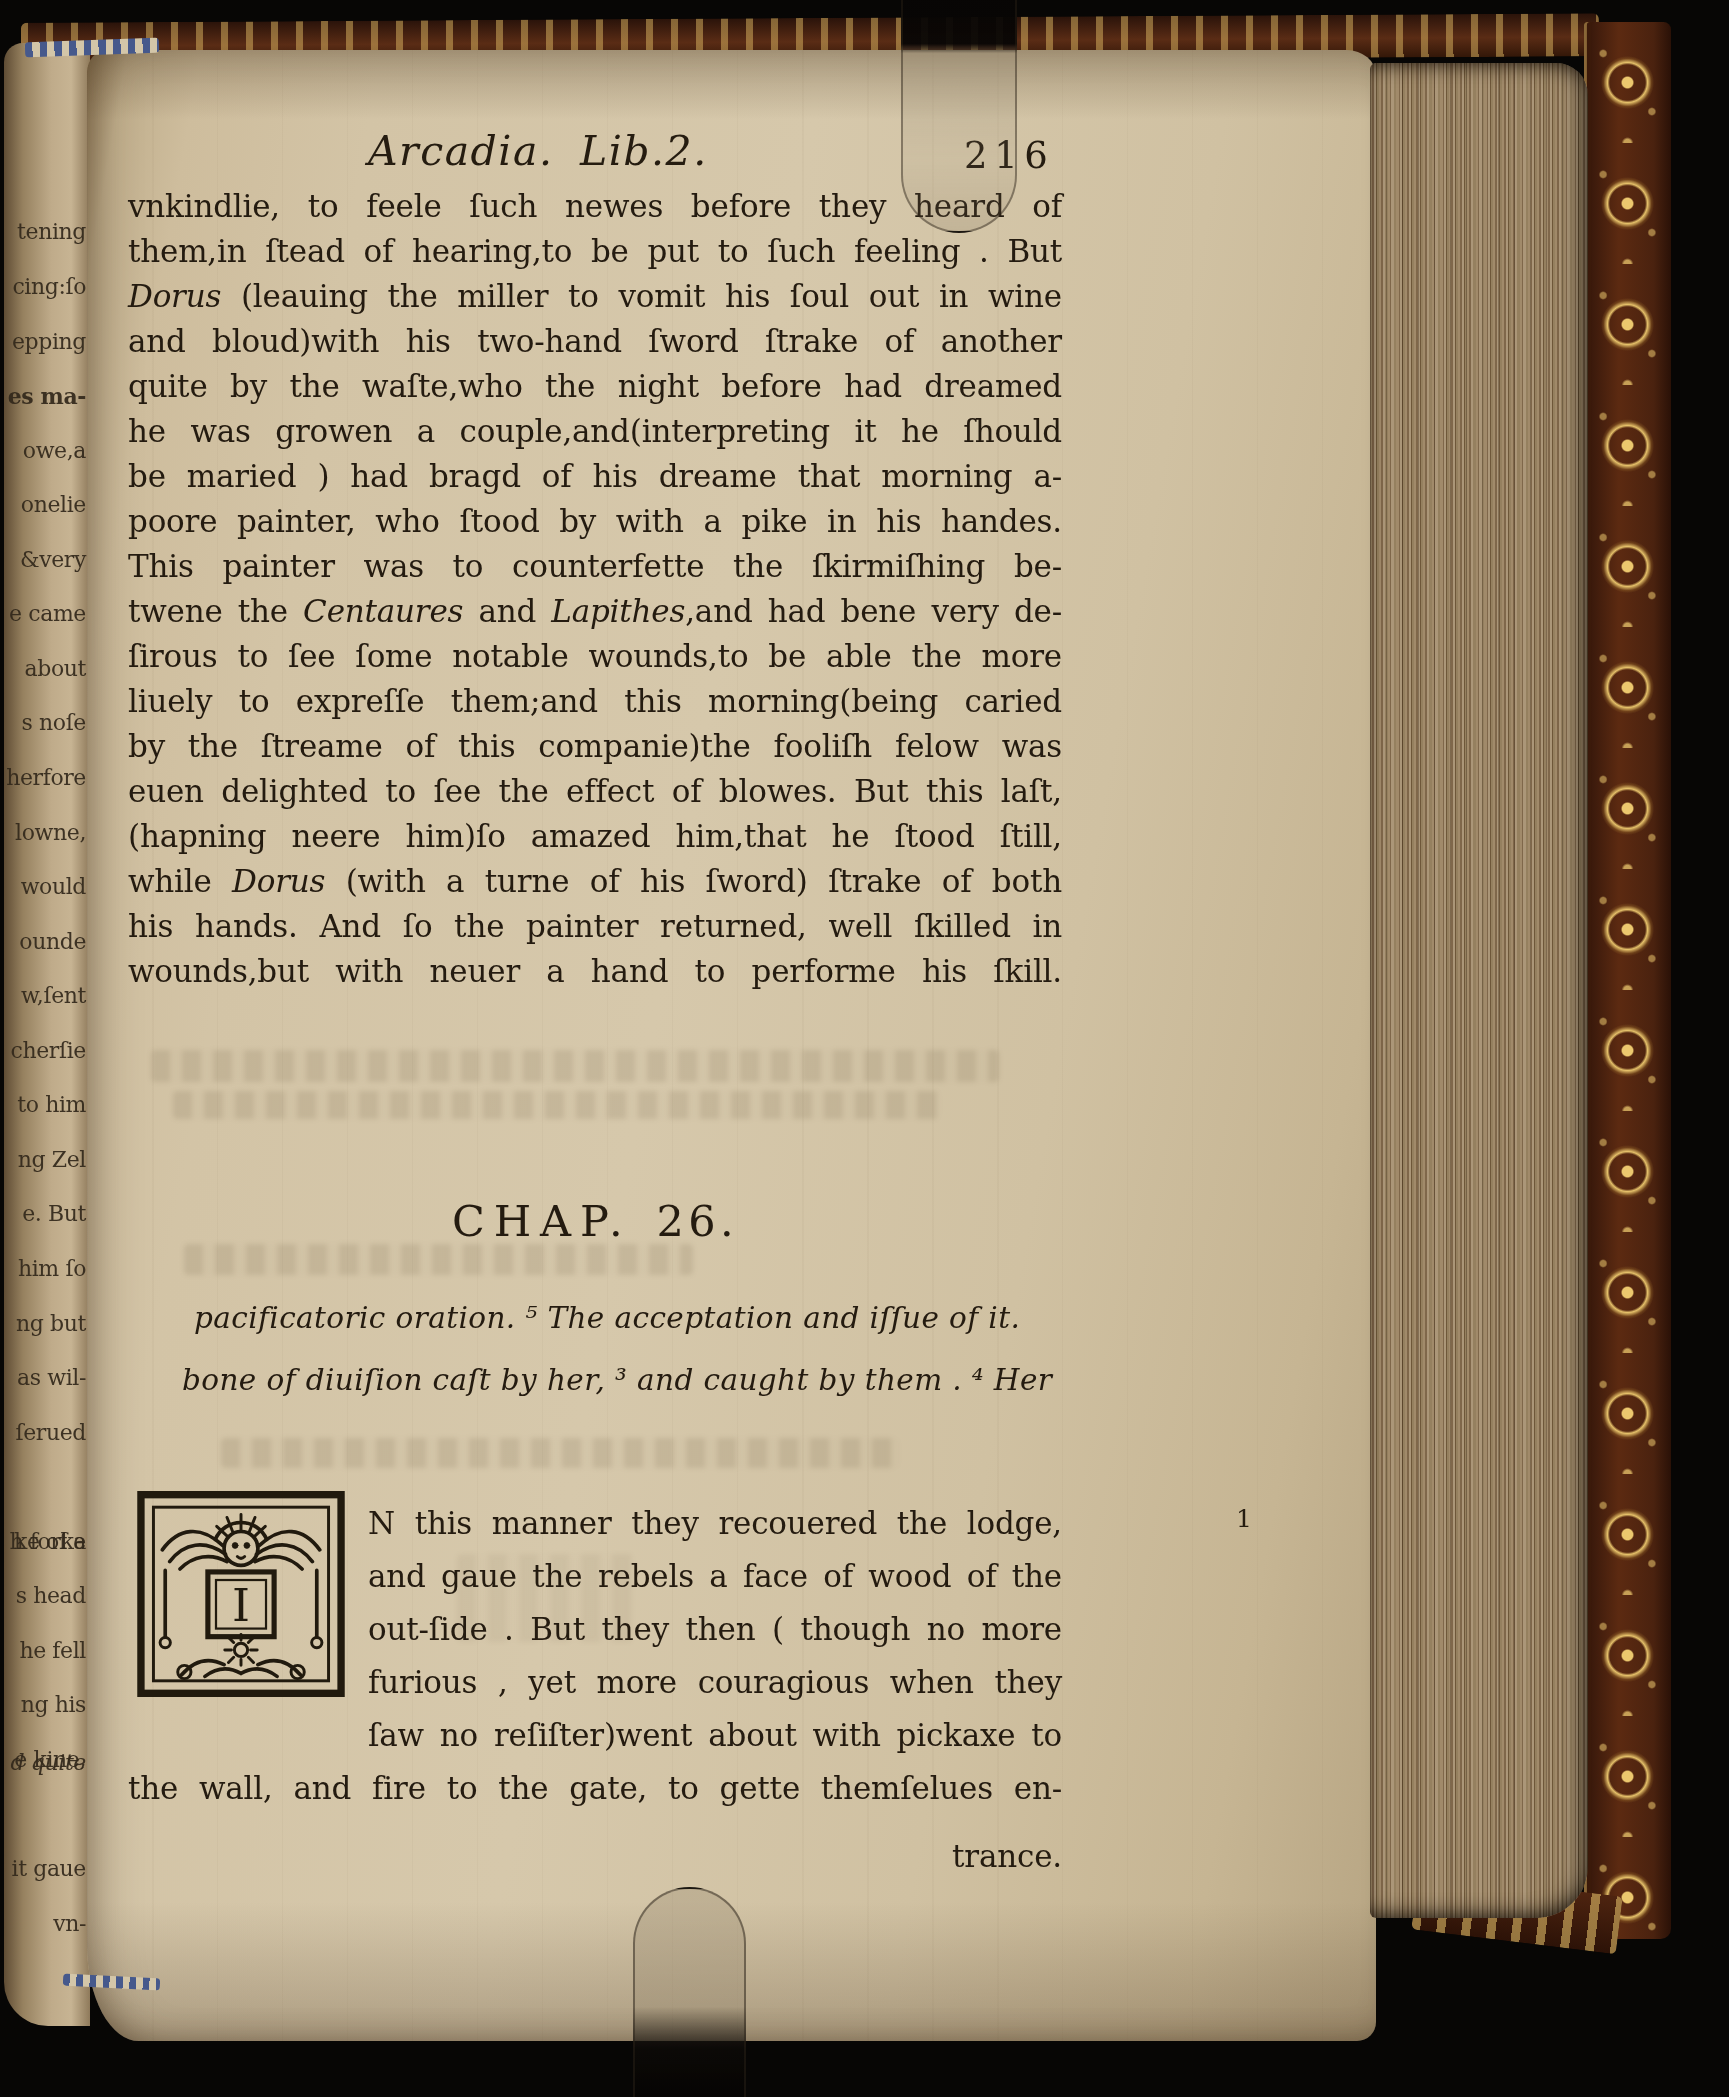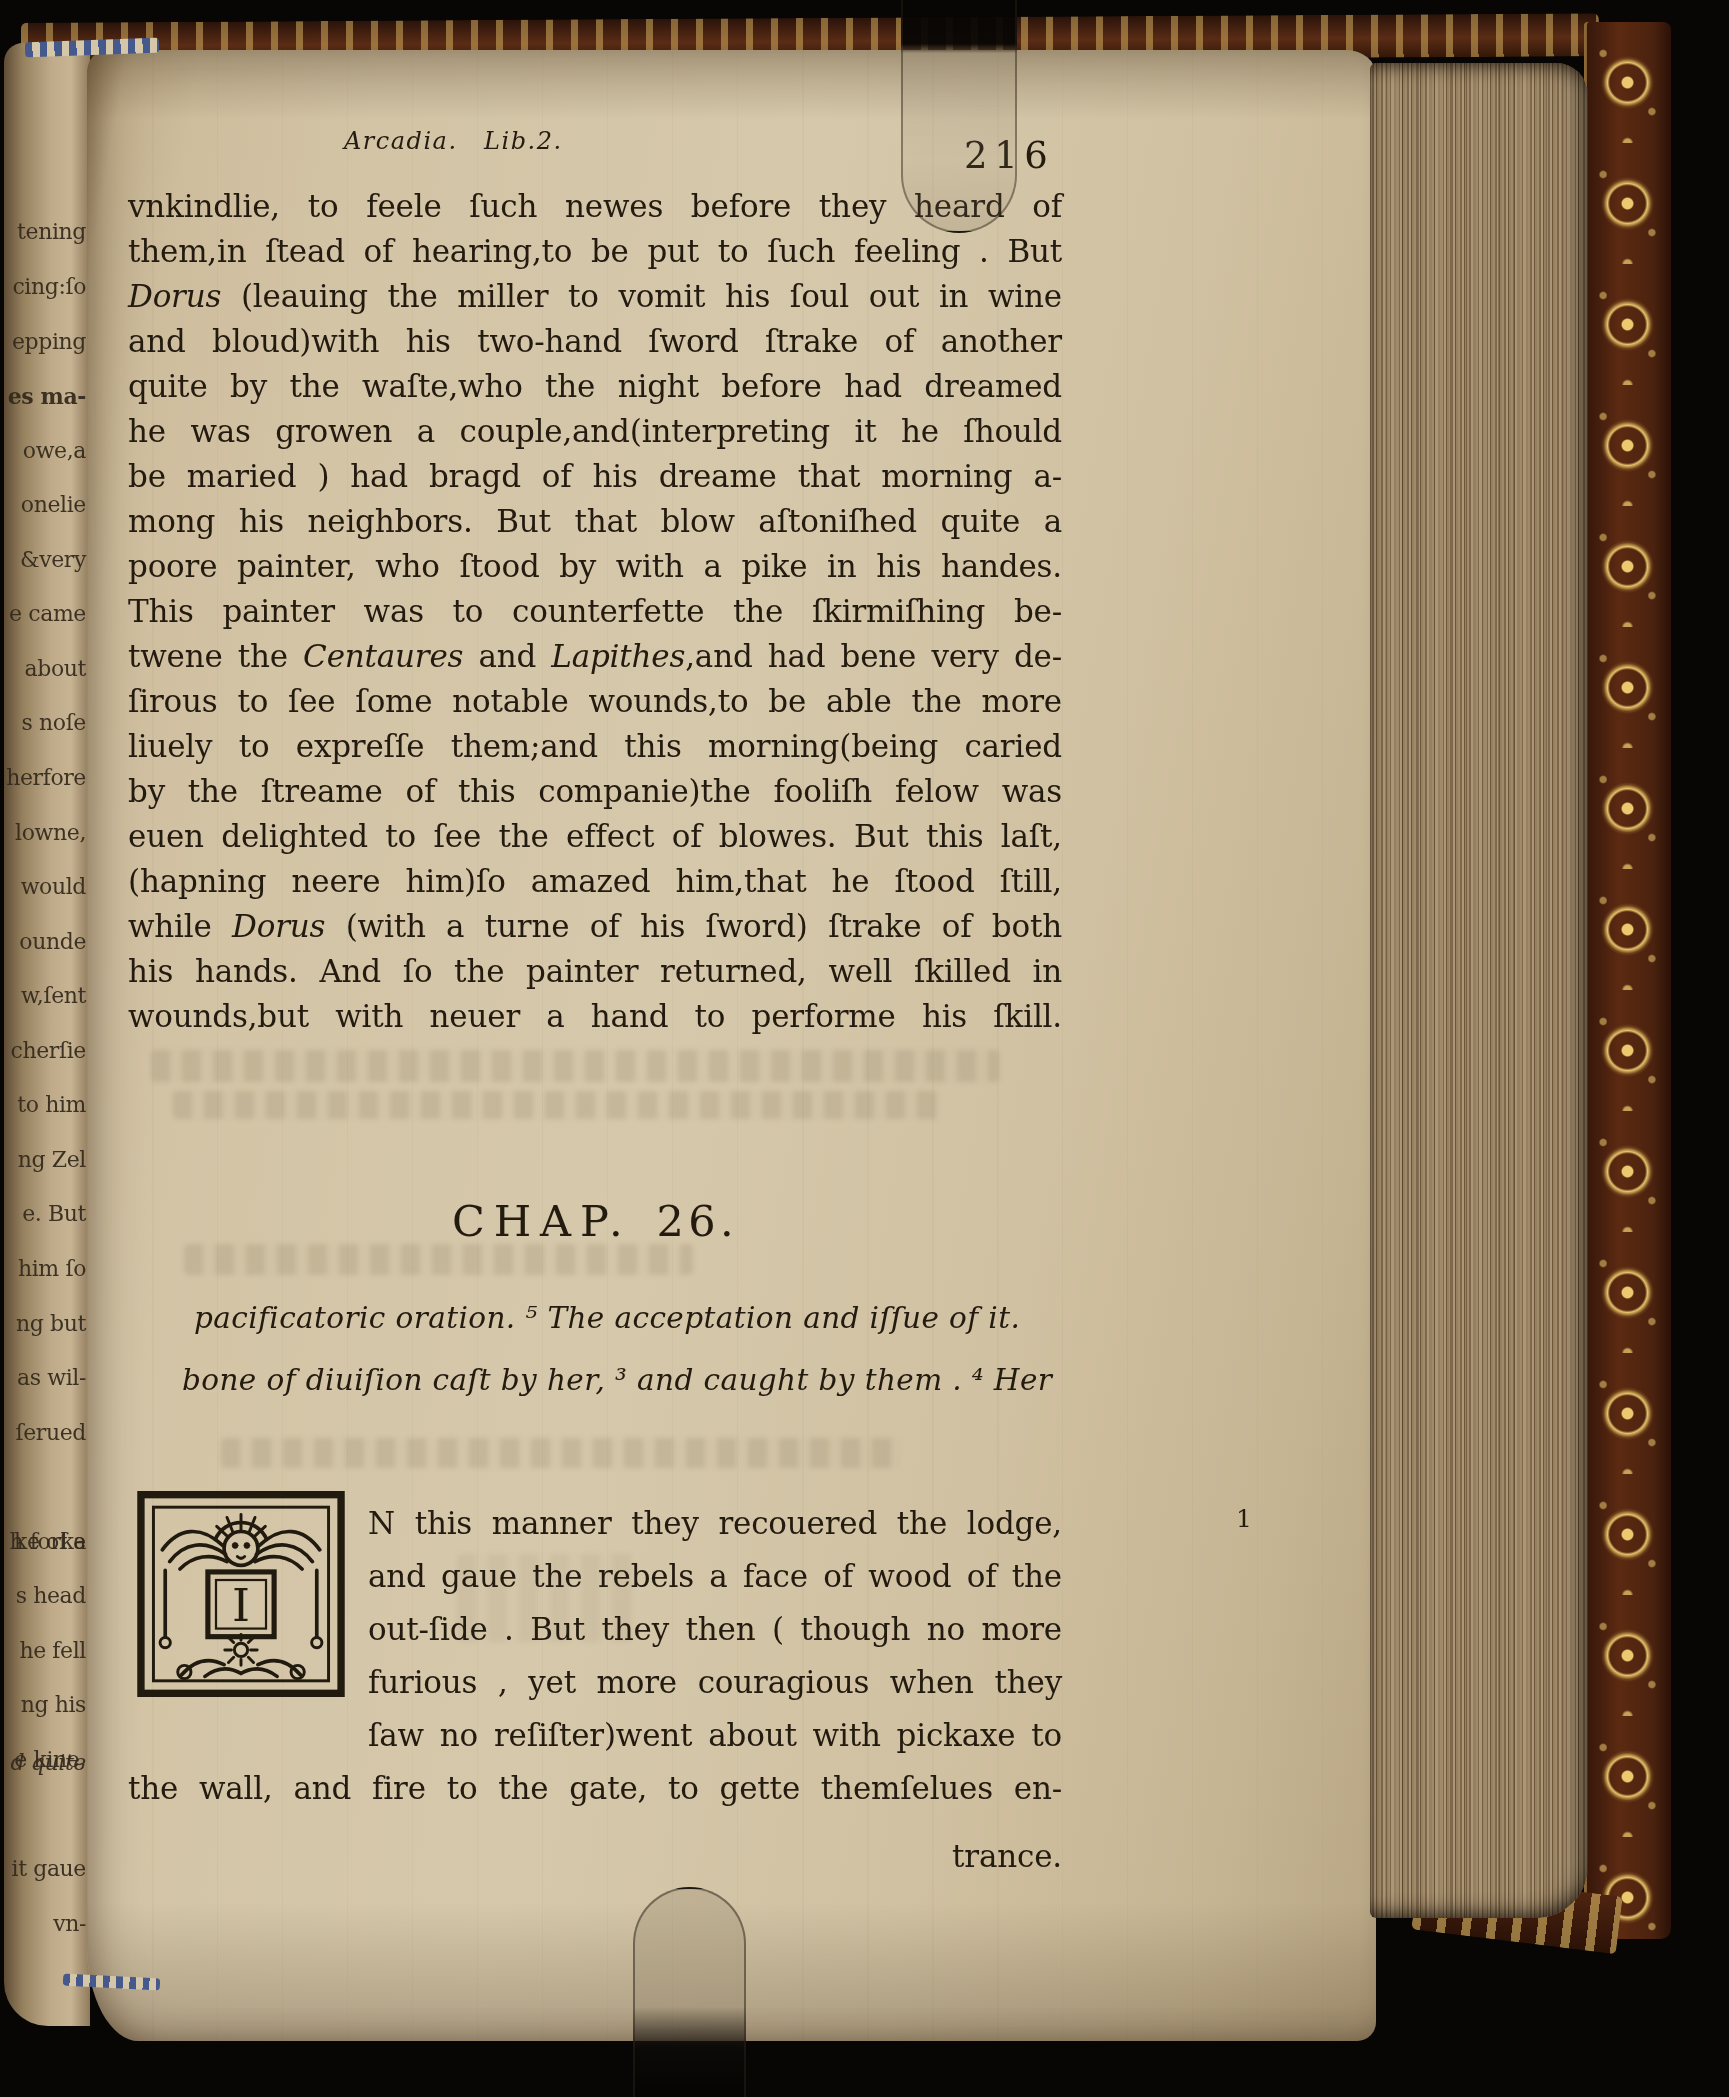--- a/index.html
+++ b/index.html
@@ -82,21 +82,21 @@
     background:linear-gradient(180deg, rgba(8,6,5,.95) 0 21%, rgba(150,138,116,.30) 25%, rgba(150,138,116,.10) 70%, rgba(120,106,84,.18) 100%);
   }
   .strap.bottom{
     left:633px;top:1887px;width:109px;height:214px;
     border:2.2px solid rgba(42,34,24,.5);border-bottom:none;
     border-radius:58px 58px 0 0;
     background:linear-gradient(180deg, rgba(140,126,102,.28) 0 55%, rgba(14,11,8,.75) 75%, rgba(5,4,3,.95) 100%);
   }
   
   .content{position:absolute;left:0;top:0;width:100%;height:100%;z-index:20;}
-  .running-head{position:absolute;left:344px;top:127px;font-style:italic;font-size:24px;letter-spacing:1.5px;color:#251c10;}
+  .running-head{position:absolute;left:368px;top:127px;font-style:italic;font-size:41px;letter-spacing:1.5px;color:#251c10;}
   .running-head .gap{display:inline-block;width:26.5px;}
   .pagenum{position:absolute;left:964px;top:134px;font-size:37px;letter-spacing:6.6px;color:#251c10;}
   .bodycol{position:absolute;left:128px;top:184px;width:934px;font-size:31px;}
   .bl{line-height:45px;text-align:justify;text-align-last:justify;letter-spacing:-0.2px;white-space:normal;}
   .it{font-style:italic;}
   .chap{position:absolute;left:128px;top:1196px;width:934px;text-align:center;font-size:43px;letter-spacing:8.8px;color:#241b10;}
   .chap .num{margin-left:25px;letter-spacing:4.4px;}
   .summary{position:absolute;left:151px;top:1287px;width:922px;font-size:29.5px;}
   .sline{line-height:62px;font-style:italic;letter-spacing:0.4px;}
   .sline .rom{font-style:normal;}
@@ -182,21 +182,20 @@
     <div class="pagenum">216</div>
 
     <div class="bodycol">
       <div class="bl"><span>vnkindlie, to feele ſuch newes before they heard of</span></div>
       <div class="bl"><span>them,in ſtead of hearing,to be put to ſuch feeling . But</span></div>
       <div class="bl"><span class="it">Dorus </span><span>(leauing the miller to vomit his ſoul out in wine</span></div>
       <div class="bl"><span>and bloud)with his two-hand ſword ſtrake of another</span></div>
       <div class="bl"><span>quite by the waſte,who the night before had dreamed</span></div>
       <div class="bl"><span>he was growen a couple,and(interpreting it he ſhould</span></div>
       <div class="bl"><span>be maried ) had bragd of his dreame that morning a-</span></div>
-      <div class="bl"><span>mong his neighbors. But that blow aſtoniſhed quite a</span></div>
       <div class="bl"><span>poore painter, who ſtood by with a pike in his handes.</span></div>
       <div class="bl"><span>This painter was to counterfette the ſkirmiſhing be-</span></div>
       <div class="bl"><span>twene the </span><span class="it">Centaures</span><span> and </span><span class="it">Lapithes</span><span>,and had bene very de-</span></div>
       <div class="bl"><span>ſirous to ſee ſome notable wounds,to be able the more</span></div>
       <div class="bl"><span>liuely to expreſſe them;and this morning(being caried</span></div>
       <div class="bl"><span>by the ſtreame of this companie)the fooliſh felow was</span></div>
       <div class="bl"><span>euen delighted to ſee the effect of blowes. But this laſt,</span></div>
       <div class="bl"><span>(hapning neere him)ſo amazed him,that he ſtood ſtill,</span></div>
       <div class="bl"><span>while </span><span class="it">Dorus</span><span> (with a turne of his ſword) ſtrake of both</span></div>
       <div class="bl"><span>his hands. And ſo the painter returned, well ſkilled in</span></div>

